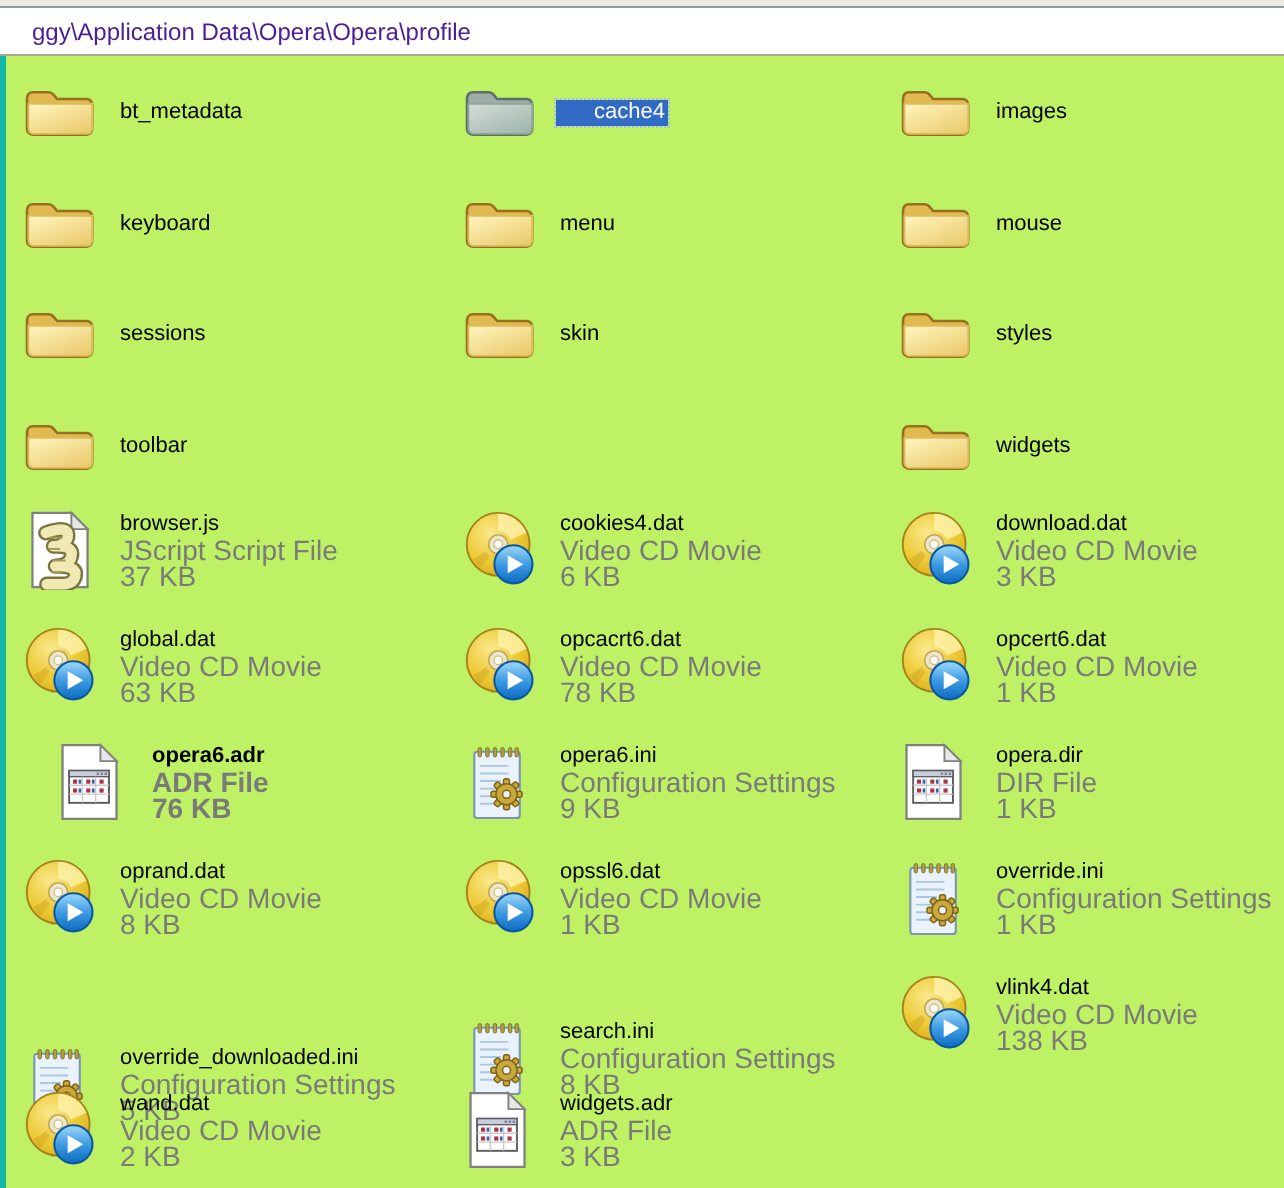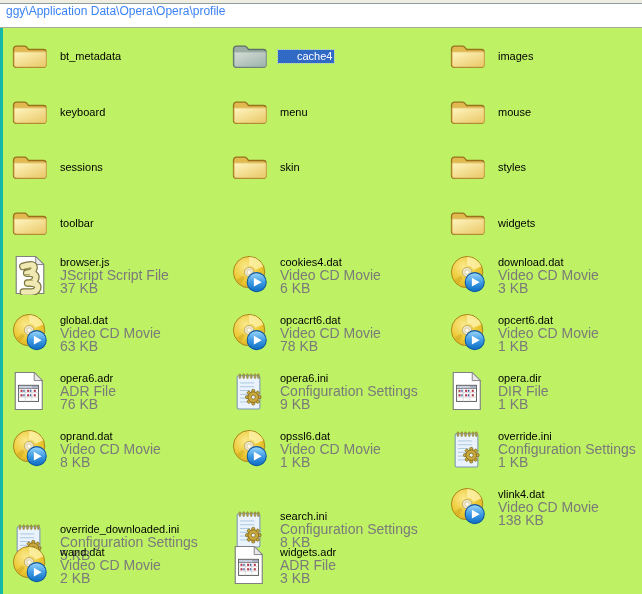--- a/index.html
+++ b/index.html
@@ -4,22 +4,22 @@
 <style>
   html,body{margin:0;padding:0;background:#fff;}
   body{
     width:642px;height:594px;overflow:hidden;
     font-family:"Liberation Sans", sans-serif;
   }
   .screen{position:relative;width:642px;height:594px;background:#fff;overflow:hidden;}
   .top-strip{height:3px;background:#EFEDE2;border-bottom:1px solid #8A9E9C;}
   .address-bar{
     height:23px;background:#fff;border-bottom:1px solid #ACA899;
-    display:flex;padding-left:6px;
-    font-size:12px;color:#3b82f6;white-space:nowrap;overflow:hidden;
+    display:flex;align-items:center;padding-left:16px;
+    font-size:12px;color:#4c1d95;white-space:nowrap;overflow:hidden;
   }
   .content{
     position:absolute;top:28px;left:0;right:0;bottom:0;
     background:#bef264;border-left:3px solid #14b8a6;
   }
   .item{position:absolute;width:214px;height:56px;}
   .ic{position:absolute;left:0;top:0;display:block;}
   .txt{position:absolute;left:47px;top:1px;display:flex;flex-direction:column;align-items:flex-start;}
   .item.folder .txt{top:10px;}
   .name{font-size:11px;line-height:13px;color:#000;padding:0 2px;white-space:nowrap;}
@@ -359,21 +359,21 @@
 <circle cx="19" cy="18" r="2.3" fill="#FEFCF4" stroke="#CDBD7A" stroke-width="0.7"></circle>
 <circle cx="27" cy="28.5" r="10" fill="url(#gp)" stroke="#0B57A0" stroke-width="1.1"></circle>
 <path d="M24 23.8v9.4l8.2-4.7z" fill="#FFFFFF"></path>
 </svg></span>
     <span class="txt">
       <span class="name">opcert6.dat</span>
       <span class="meta">Video CD Movie</span>
       <span class="meta">1 KB</span>
     </span>
   </div>
-      <div class="item file" style="left: 8px; top: 343px;">
+      <div class="item file" style="left: 24px; top: 343px; font-weight: bold;">
     <span class="ic"><svg width="36" height="40" viewBox="0 0 38 42">
 <path d="M4.5 1.5h20l8.5 8.5v30.5H4.5z" fill="#FFFFFF" stroke="#808080" stroke-width="1.2"></path>
 <path d="M24.5 1.5l8.5 8.5h-8.5z" fill="#E8E8E8" stroke="#808080" stroke-width="1"></path>
 <rect x="8" y="15" width="21" height="17" fill="#FFFFFF" stroke="#5A5A5A" stroke-width="1"></rect>
 <rect x="8" y="15" width="21" height="3.2" fill="#C6CEDE" stroke="#5A5A5A" stroke-width="0.7"></rect>
 <g fill="#7A86A0">
               <rect x="22.5" y="16" width="1.3" height="1.3"></rect>
               <rect x="24.6" y="16" width="1.3" height="1.3"></rect>
               <rect x="26.7" y="16" width="1.3" height="1.3"></rect>
             </g>

